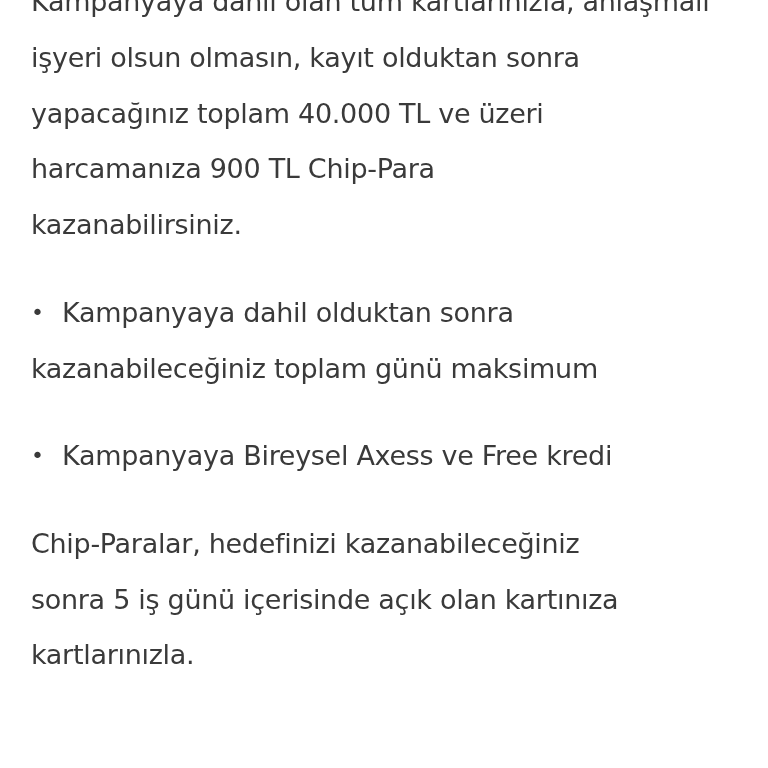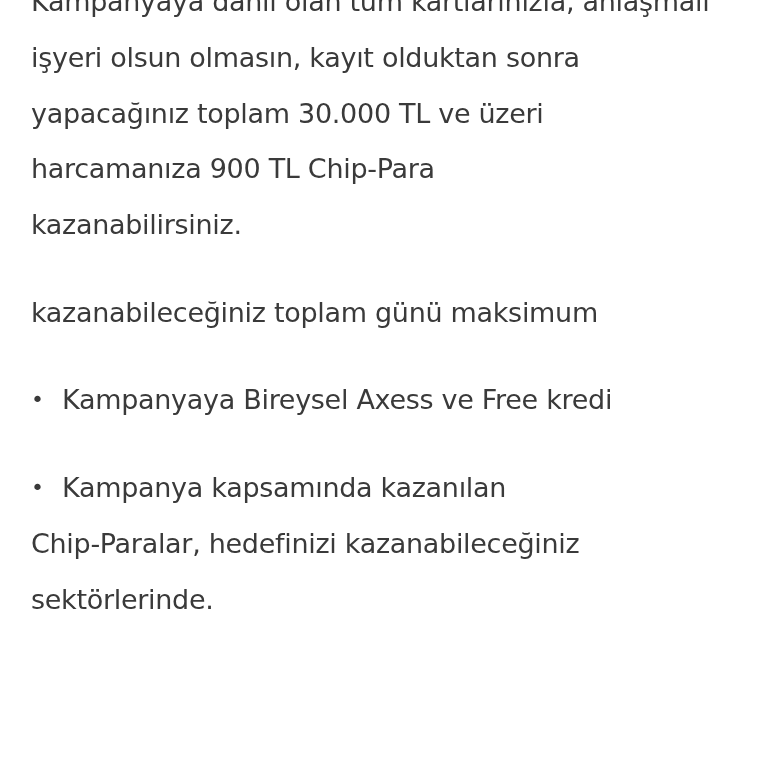--- a/index.html
+++ b/index.html
@@ -41,32 +41,33 @@
     }
   </style>
 </head>
 <body>
 
 <div class="content">
 
   <div class="para">
     <span class="line">Kampanyaya dahil olan tüm kartlarınızla, anlaşmalı</span>
     <span class="line">işyeri olsun olmasın, kayıt olduktan sonra</span>
-    <span class="line">yapacağınız toplam 30.000 TL ve üzeri</span>
+    <span class="line">yapacağınız toplam 40.000 TL ve üzeri</span>
     <span class="line">harcamanıza 900 TL Chip-Para</span>
     <span class="line">kazanabilirsiniz.</span>
   </div>
 
   <div class="para">
+    <span class="line"><span class="bullet">•</span><span>Kampanyaya dahil olduktan sonra</span></span>
     <span class="line">kazanabileceğiniz toplam günü maksimum</span>
   </div>
 
   <div class="para">
     <span class="line"><span class="bullet">•</span><span>Kampanyaya Bireysel Axess ve Free kredi</span></span>
   </div>
 
   <div class="para">
-    <span class="line"><span class="bullet">•</span><span>Kampanya kapsamında kazanılan</span></span>
     <span class="line">Chip-Paralar, hedefinizi kazanabileceğiniz</span>
-    <span class="line">sektörlerinde.</span>
+    <span class="line">sonra 5 iş günü içerisinde açık olan kartınıza</span>
+    <span class="line">kartlarınızla.</span>
   </div>
 
 </div>
 
 </body></html>

